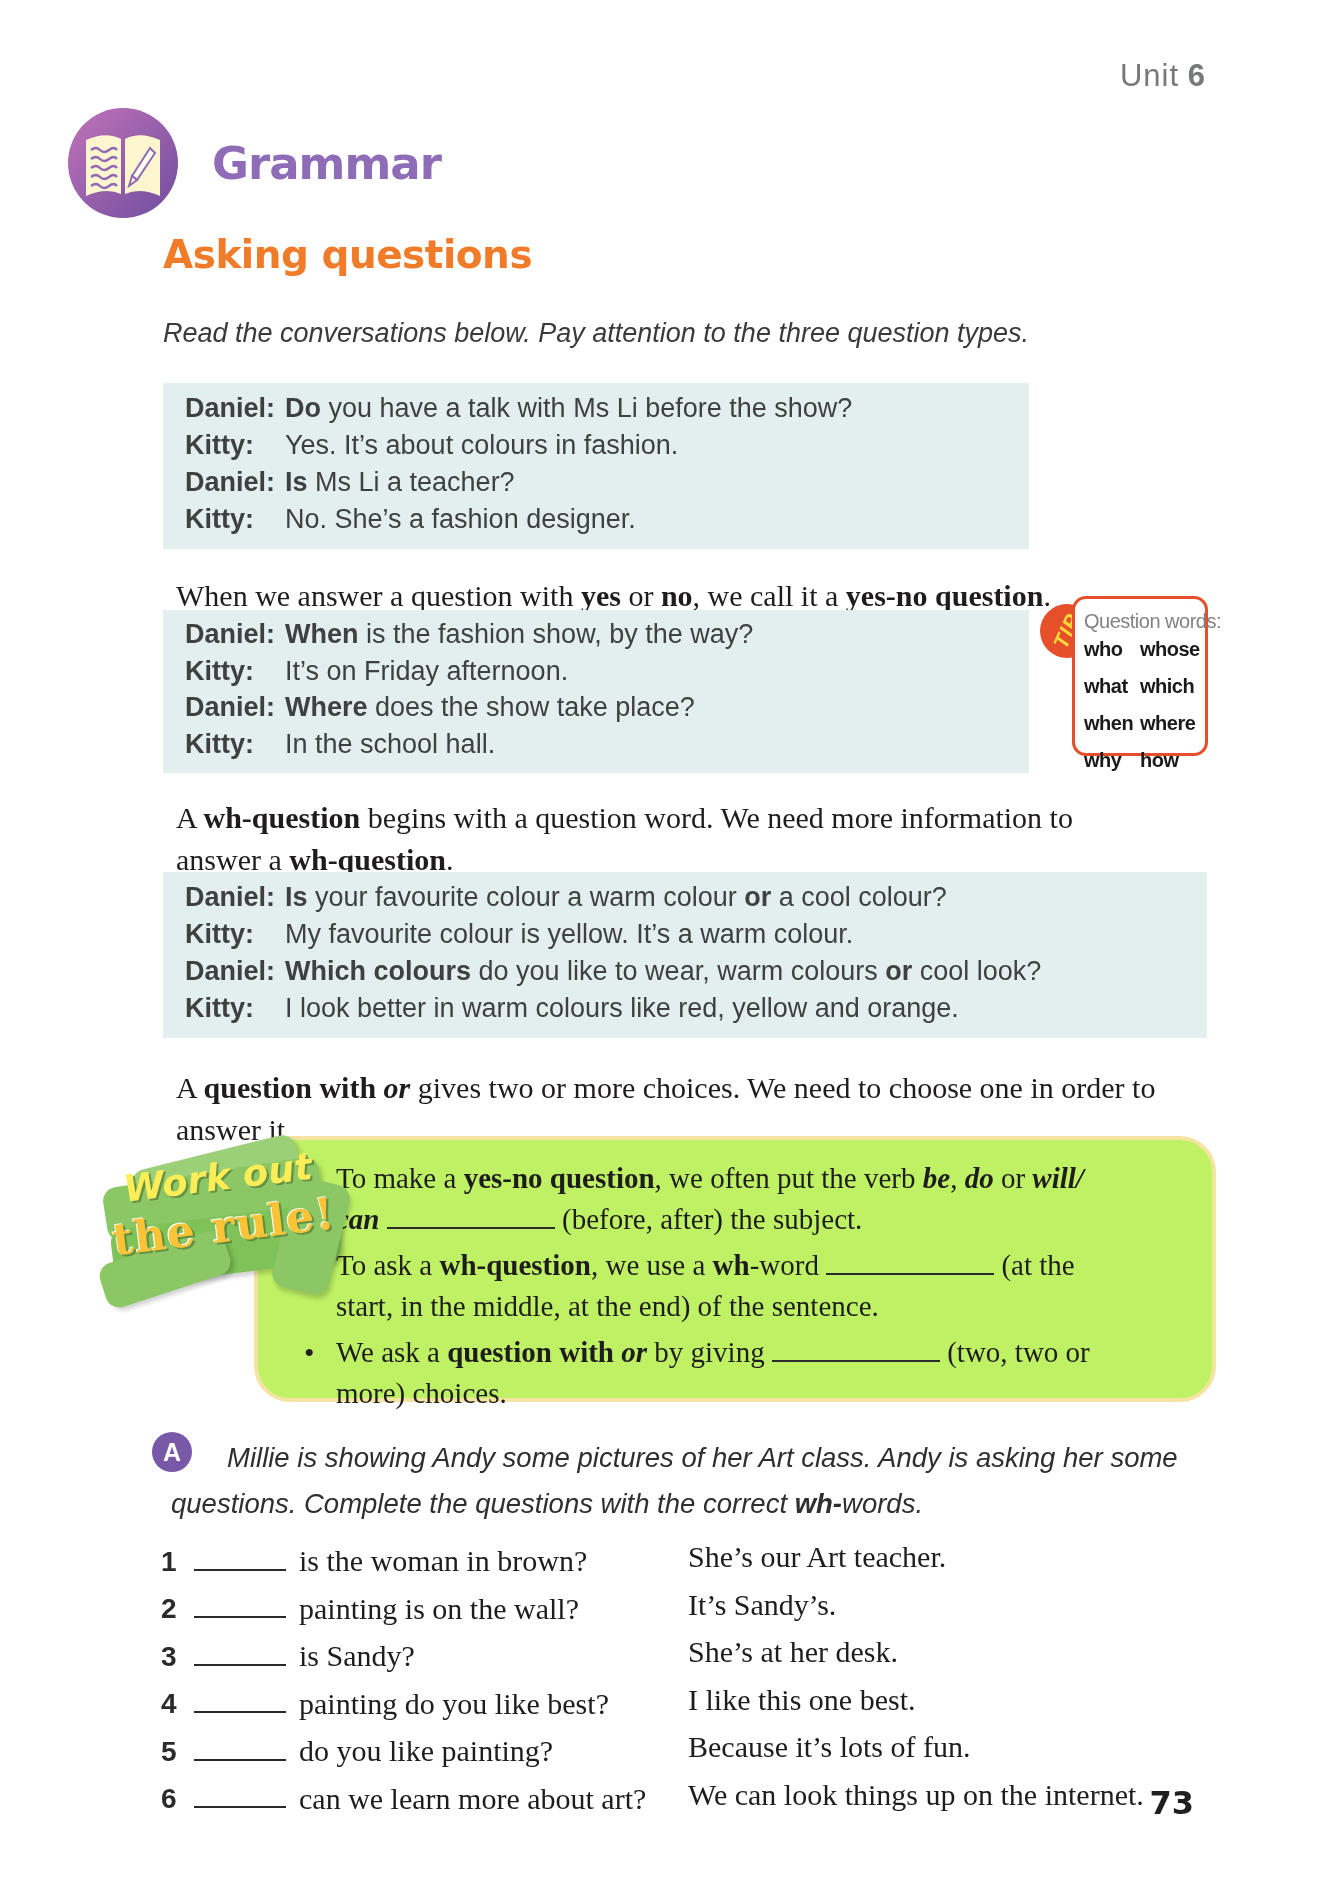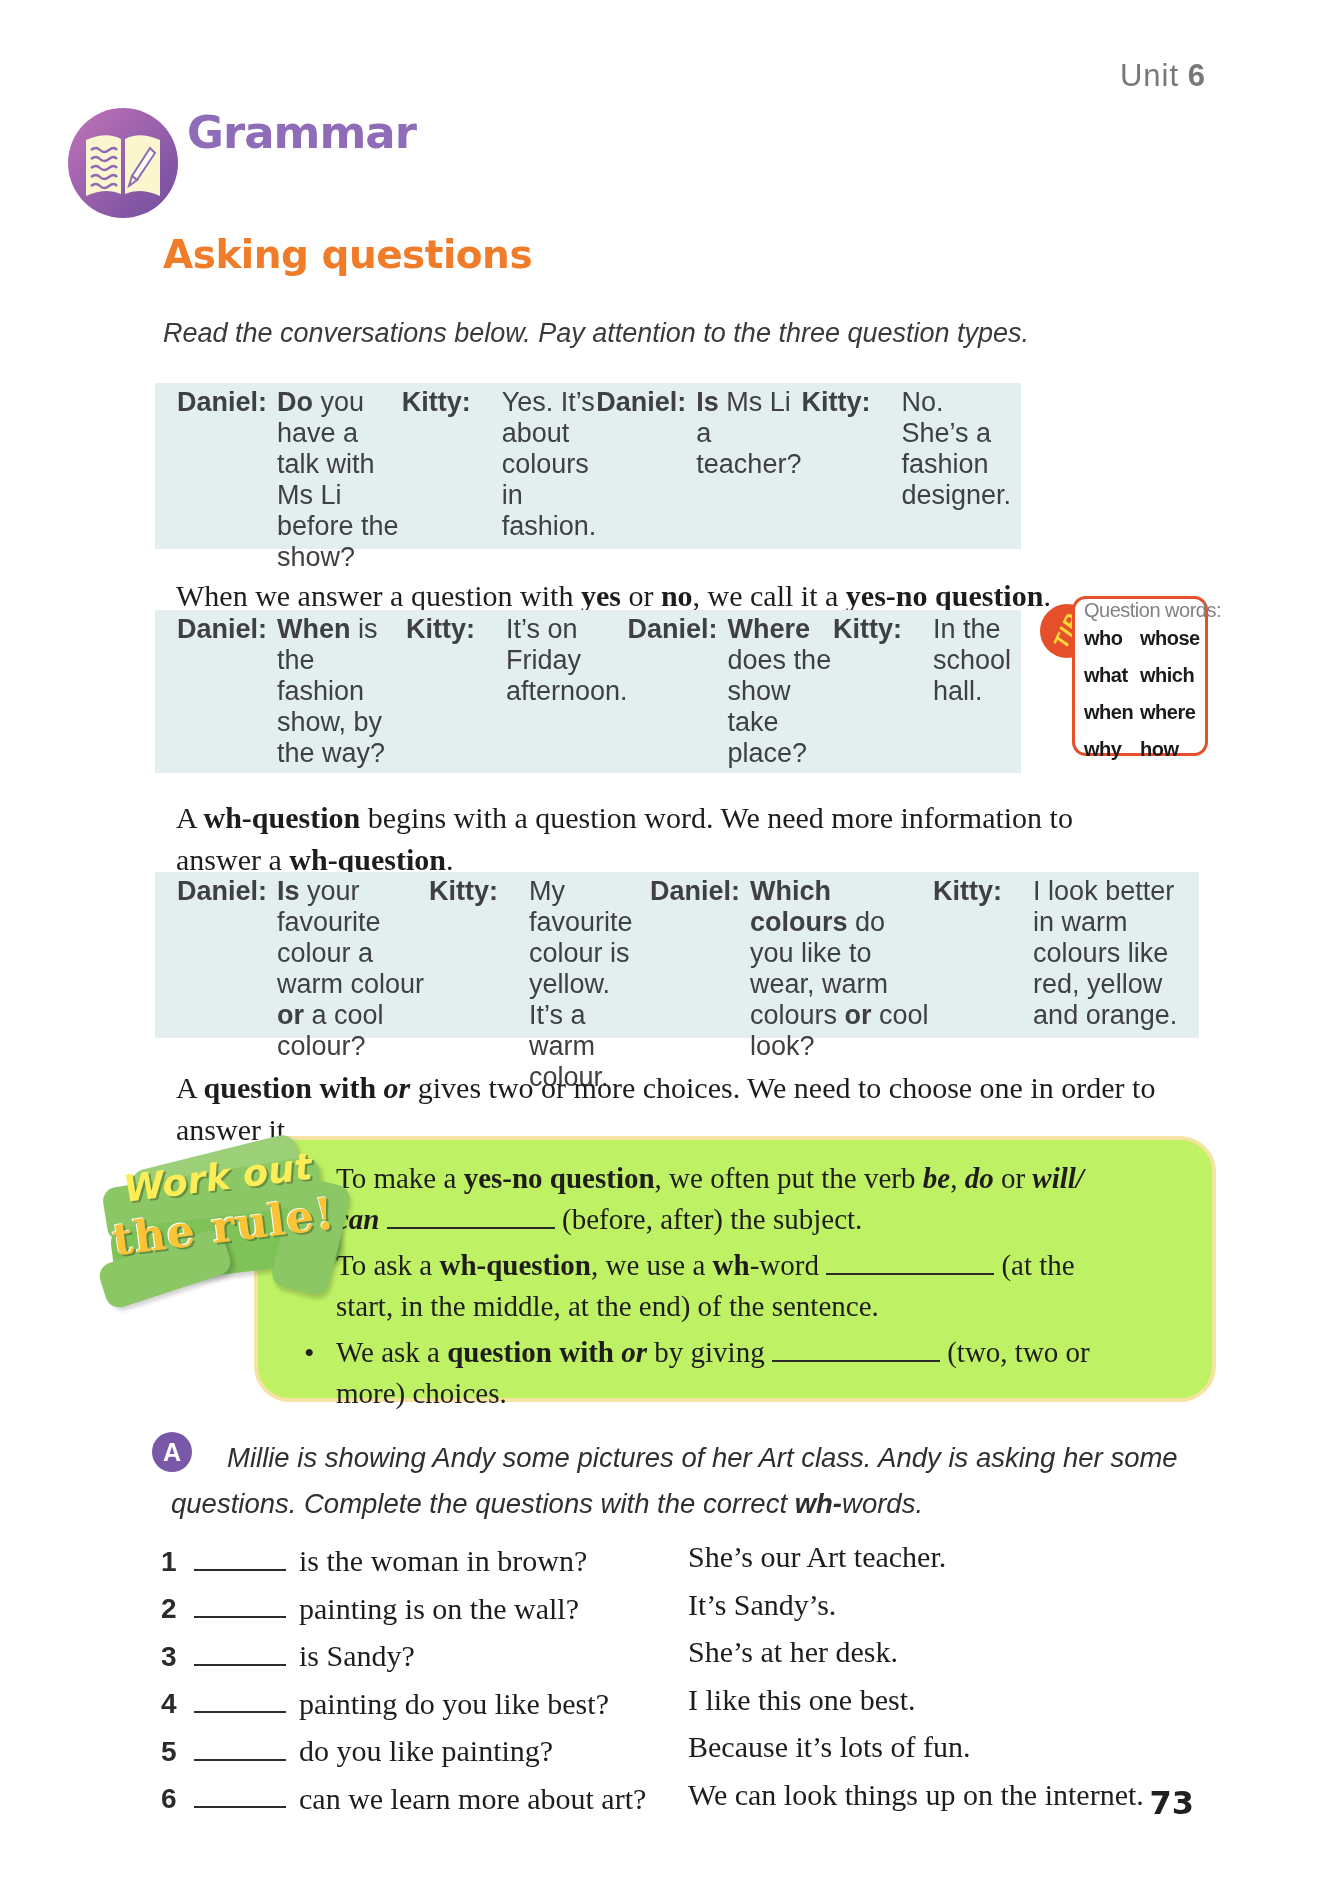--- a/index.html
+++ b/index.html
@@ -7,30 +7,30 @@
        font-family:"Liberation Sans",sans-serif;color:#3b3c3e;overflow:hidden;}
   .b{font-weight:bold;}
   .i{font-style:italic;}
   .blank{display:inline-block;height:0.95em;border-bottom:2px solid #2b2b2b;vertical-align:baseline;}
 
   
   .unit{position:absolute;top:58px;right:127px;font-size:31px;color:#77787b;}
   .unit-word{font-weight:300;letter-spacing:1px;}
   .unit-num{font-weight:bold;}
 
-  .gram-head{position:absolute;left:66px;top:106px;display:flex;align-items:flex-start;gap:7px;}
+  .gram-head{position:absolute;left:66px;top:106px;display:flex;align-items:center;gap:32px;}
   .gram-icon{width:114px;height:114px;display:block;}
   .gram-title{font-family:"DejaVu Sans",sans-serif;font-size:45px;font-weight:bold;color:#8e6cb8;letter-spacing:-1px;}
 
   .heading{position:absolute;left:163px;top:232px;margin:0;font-family:"DejaVu Sans",sans-serif;
            font-size:39px;font-weight:bold;color:#f07b28;letter-spacing:-0.5px;}
   .intro{position:absolute;left:163px;top:318px;margin:0;font-size:27px;font-style:italic;color:#3a3a3c;}
 
   
-  .dlg{position:absolute;left:155px;background:#e2efee;display:flex;flex-direction:row;
+  .dlg{position:absolute;left:163px;background:#e2efee;display:flex;flex-direction:column;
        justify-content:space-evenly;padding:4px 10px 8px 22px;box-sizing:border-box;
        font-size:27px;color:#3f4041;}
   .dlg1{top:383px;width:866px;height:166px;}
   .dlg2{top:610px;width:866px;height:163px;}
   .dlg3{top:872px;width:1044px;height:166px;}
   .dlg-row{display:flex;align-items:baseline;}
   .speaker{flex:0 0 100px;font-weight:bold;}
 
   
   .para{position:absolute;left:163px;margin:13px;font-family:"Liberation Serif",serif;
@@ -39,21 +39,21 @@
   .p2{top:784px;}
   .p3{top:1054px;}
 
   
   .tip-badge{position:absolute;left:1040px;top:604px;width:54px;height:54px;border-radius:50%;
              background:#e5502a;z-index:1;display:flex;align-items:center;justify-content:center;}
   .tip-badge span{display:block;transform:rotate(-66deg);font-style:italic;font-weight:bold;
                   font-size:21px;color:#fbd83a;letter-spacing:1px;}
   .tipbox{position:absolute;left:1072px;top:596px;width:136px;height:160px;background:#ffffff;
           border:3px solid #e5502a;border-radius:14px;z-index:2;box-sizing:border-box;
-          padding:0 6px 0 9px;}
+          padding:11px 6px 0 9px;}
   .tip-title{font-size:20px;color:#808285;letter-spacing:-0.5px;white-space:nowrap;}
   .tip-words{display:grid;grid-template-columns:56px auto;row-gap:8px;margin-top:2px;}
   .tip-words span{font-weight:bold;font-size:20px;color:#1a1a1a;letter-spacing:-0.5px;line-height:29px;}
 
   
   .rulebox{position:absolute;left:254px;top:1136px;width:962px;height:266px;box-sizing:border-box;
            border:4px solid #f5e3a2;border-radius:36px;background:#bef264;
            padding:18px 14px 0 44px;}
   .rules{margin:0;padding:0;list-style:none;font-family:"Liberation Serif",serif;
          font-size:29px;color:#1f1c1d;line-height:41px;}

